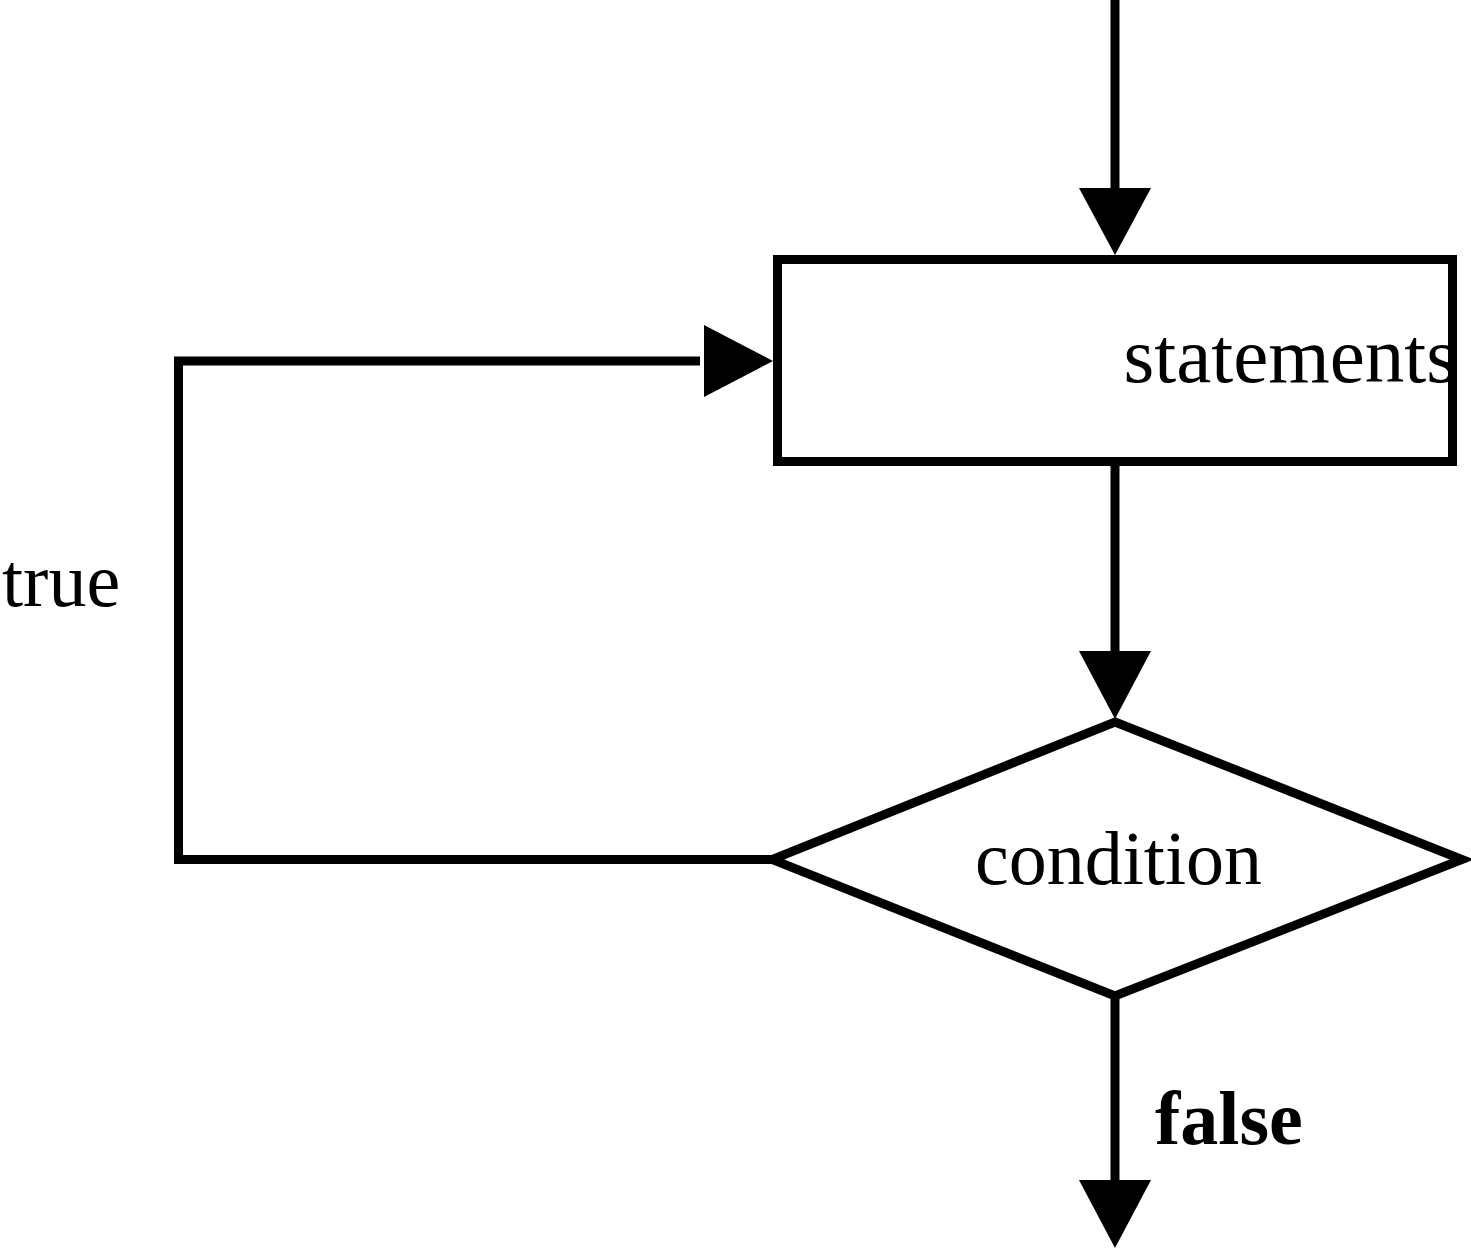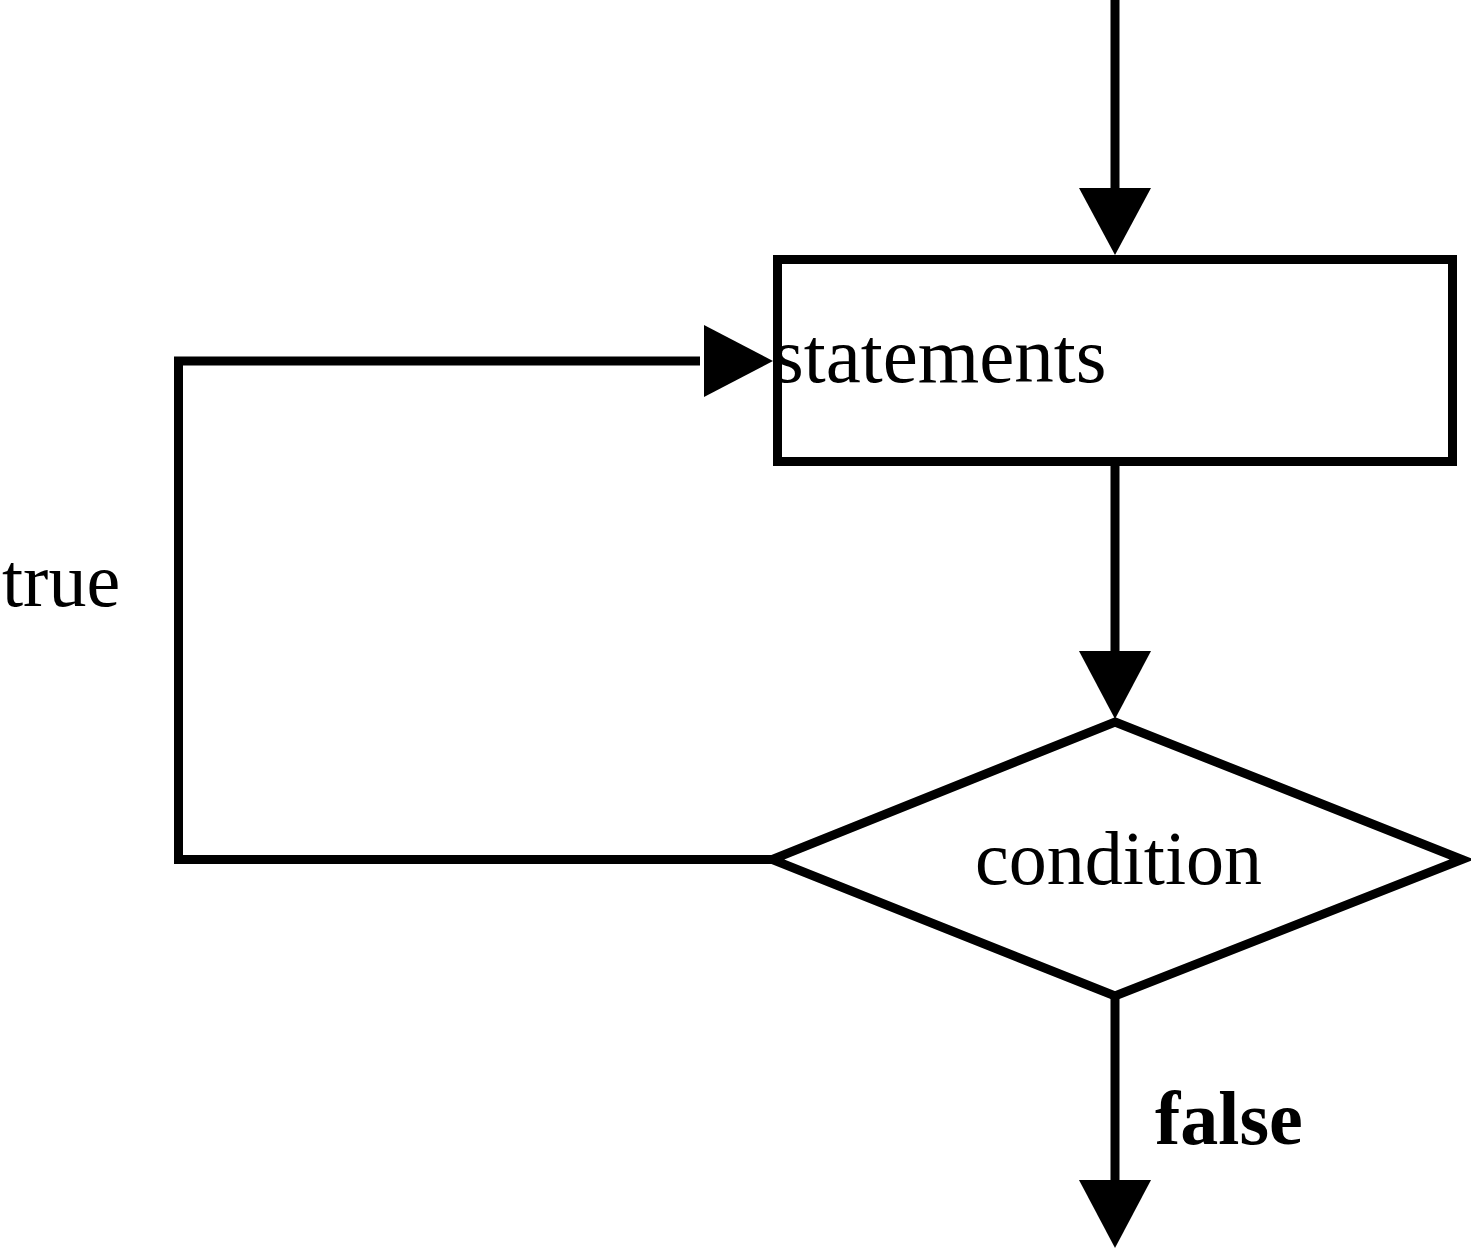--- a/index.html
+++ b/index.html
@@ -30,21 +30,21 @@
     color: #000000;
     white-space: nowrap;
     line-height: 1;
     font-weight: 400;
   }
   
   #label-statements {
     left: 773px;
     top: 316px;
     width: 684px;
-    text-align: left;
+    text-align: right;
     font-size: 79px;
   }
   
   #label-condition {
     left: 772px;
     top: 820px;
     width: 693px;
     text-align: center;
     font-size: 76px;
   }

